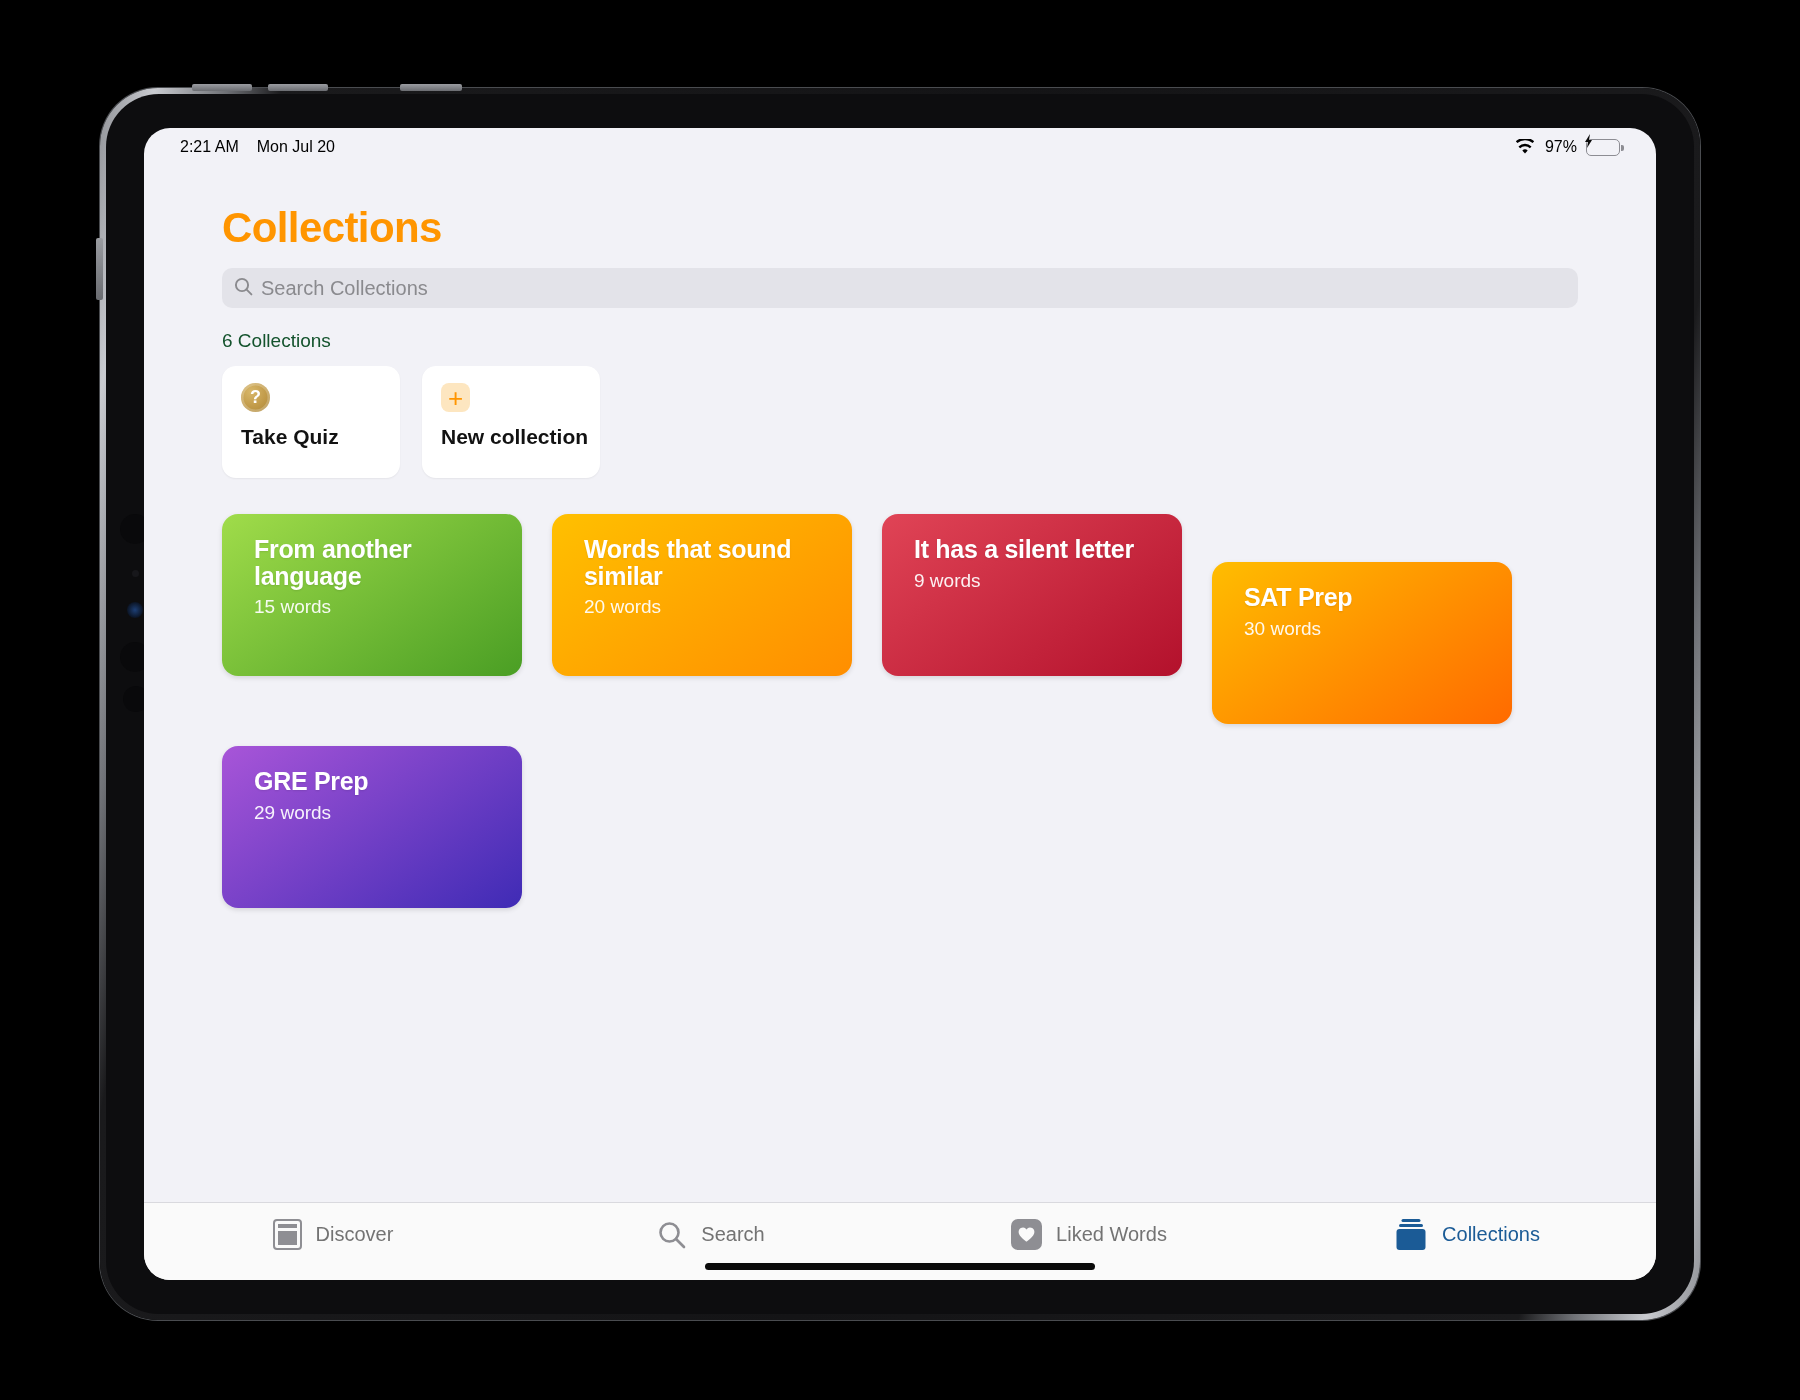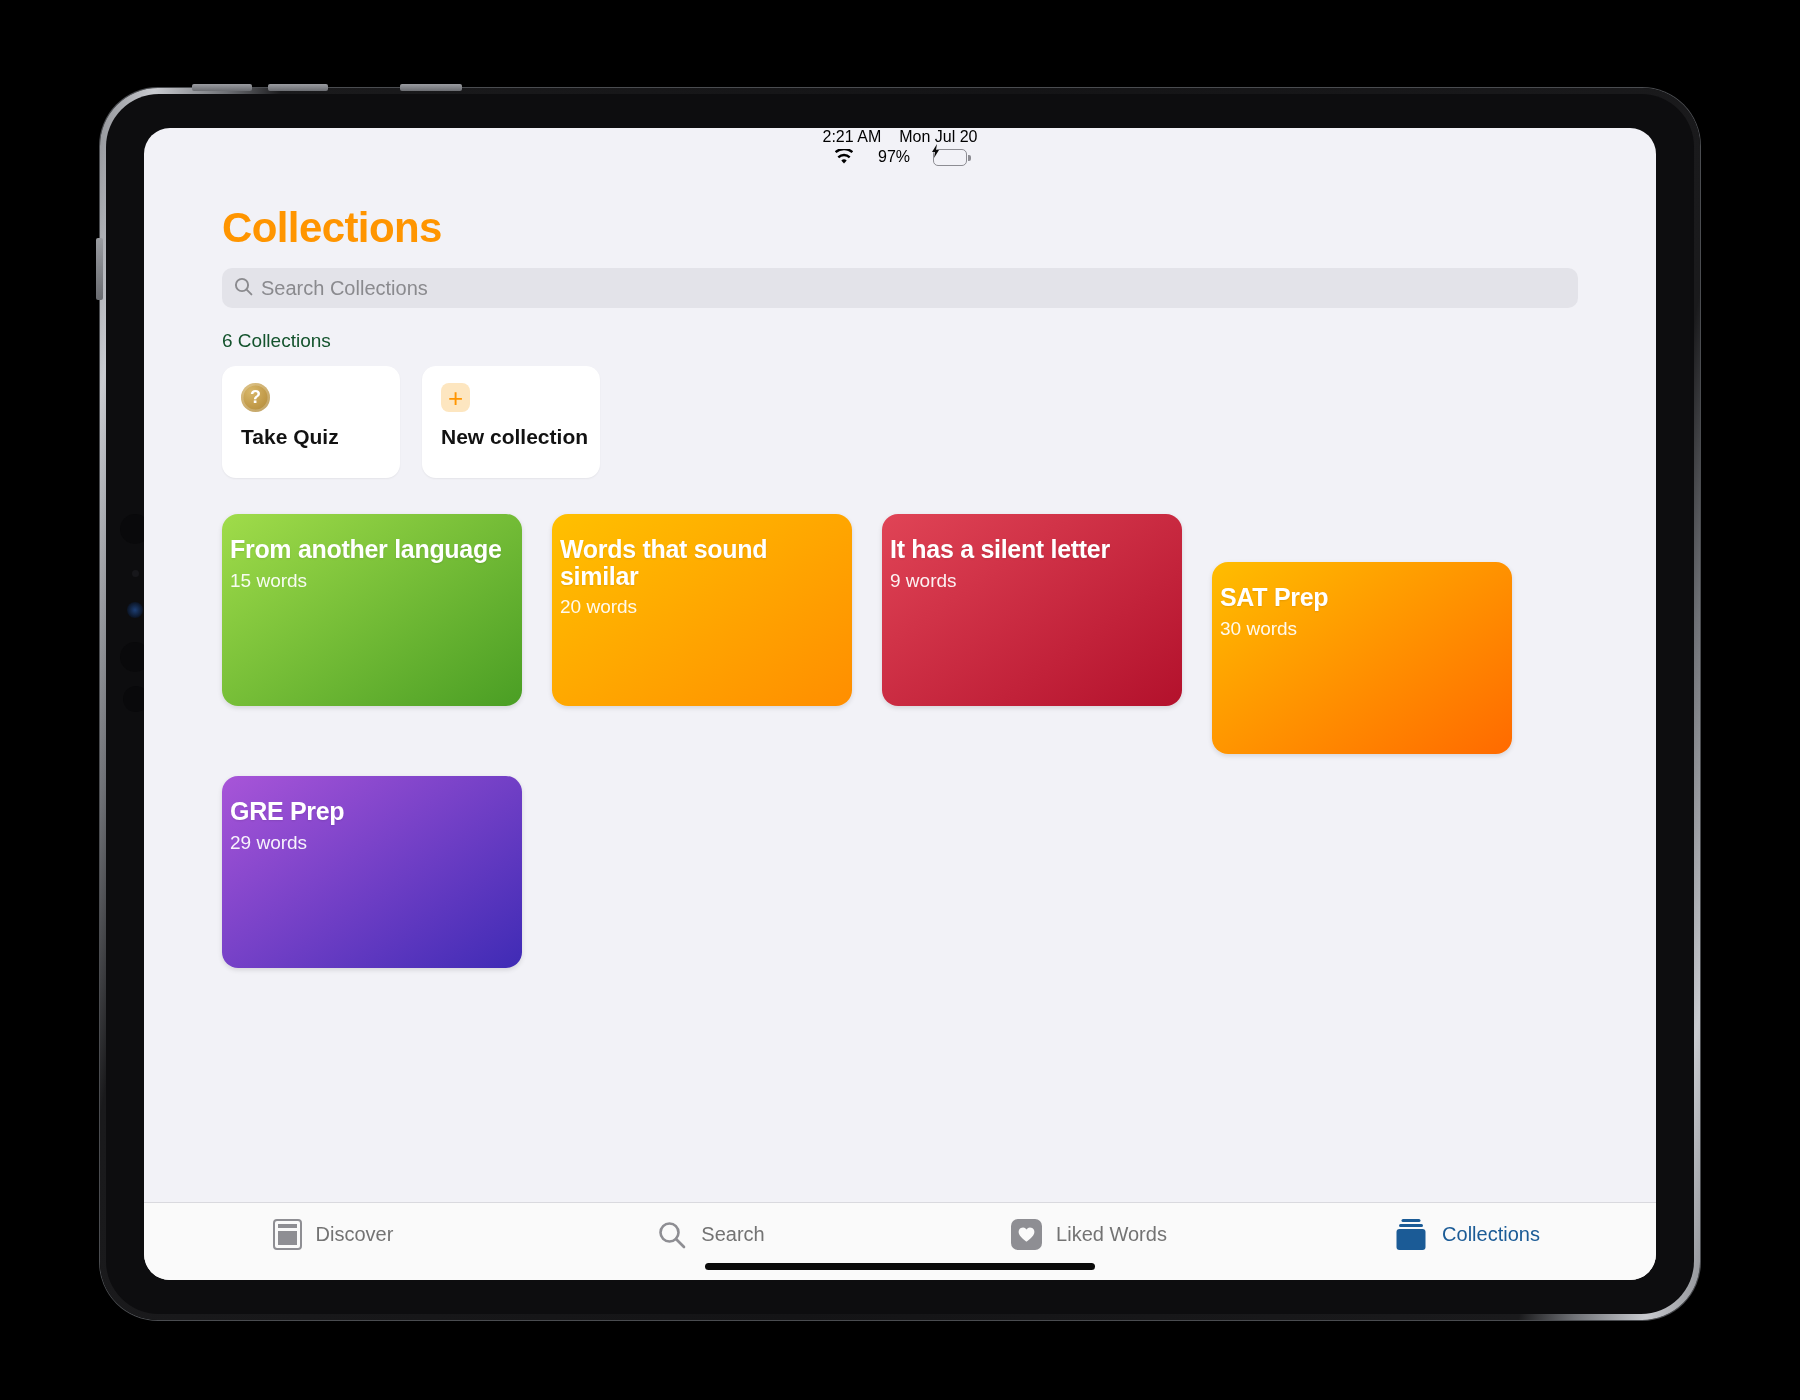--- a/index.html
+++ b/index.html
@@ -70,24 +70,23 @@
     position: absolute;
     left: 0; top: 0;
     width: 100%; height: 38px;
     display: flex;
     align-items: center;
     justify-content: space-between;
     padding: 0 36px;
     font-size: 16px;
     color: #000;
     font-weight: 500;
-    flex-direction: column;
   }
   #status-left { display: flex; gap: 18px; align-items: center; }
-  #status-right { display: flex; gap: 23px; align-items: center; }
+  #status-right { display: flex; gap: 9px; align-items: center; }
 
   .wifi-icon { width: 22px; height: 16px; position: relative; }
   .battery-shell {
     position: relative;
     width: 34px; height: 17px;
     border: 1.6px solid #8d8d93;
     border-radius: 5px;
     padding: 1.6px;
   }
   .battery-shell::after {
@@ -194,23 +193,23 @@
     line-height: 1;
   }
 
   
   #collection-grid {
     display: grid;
     grid-template-columns: repeat(4, 300px);
     gap: 22px 30px;
   }
   .collection-card {
-    height: 192px;
+    height: 162px;
     border-radius: 16px;
-    padding: 22px 8px;
+    padding: 22px 32px;
     color: #ffffff;
     box-shadow: 0 2px 5px rgba(0,0,0,0.12);
     overflow: hidden;
   }
   .collection-title {
     font-size: 25px;
     font-weight: 800;
     line-height: 1.06;
     letter-spacing: -0.3px;
     margin-bottom: 7px;

